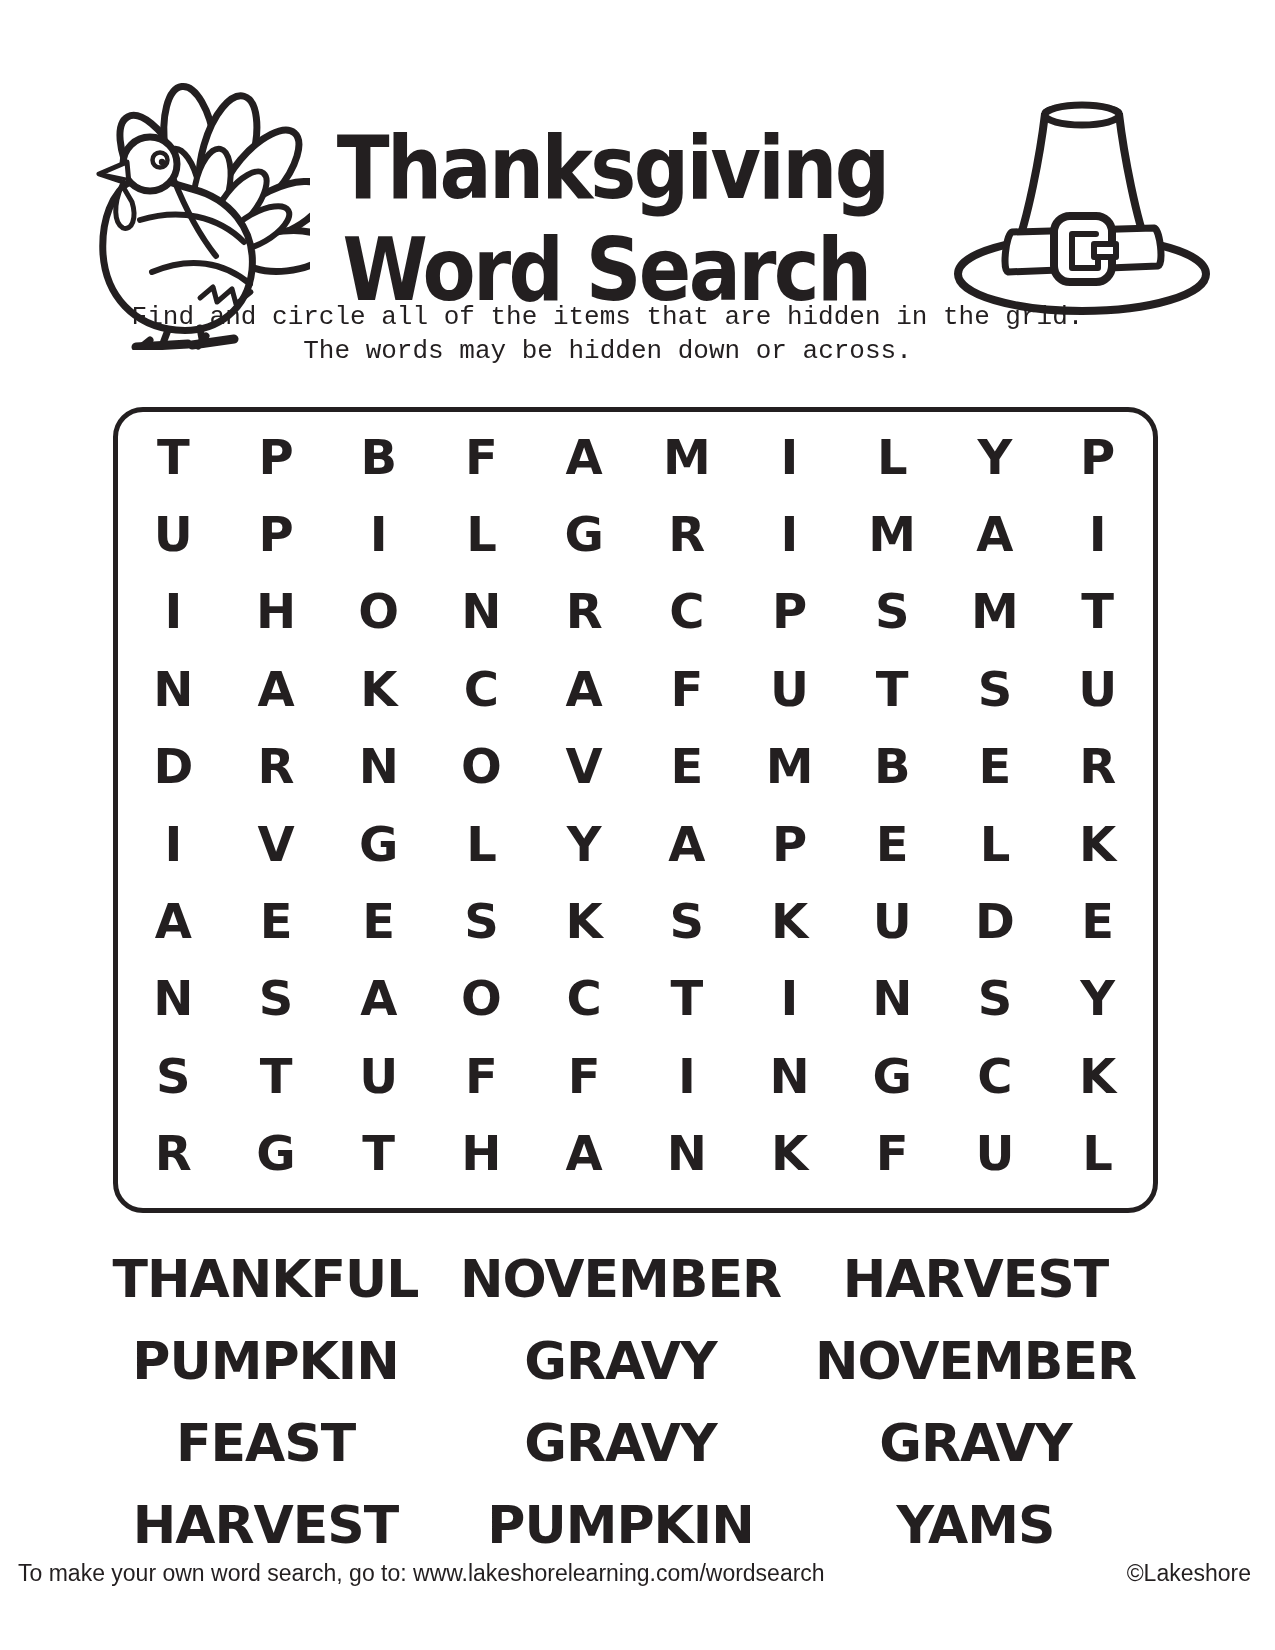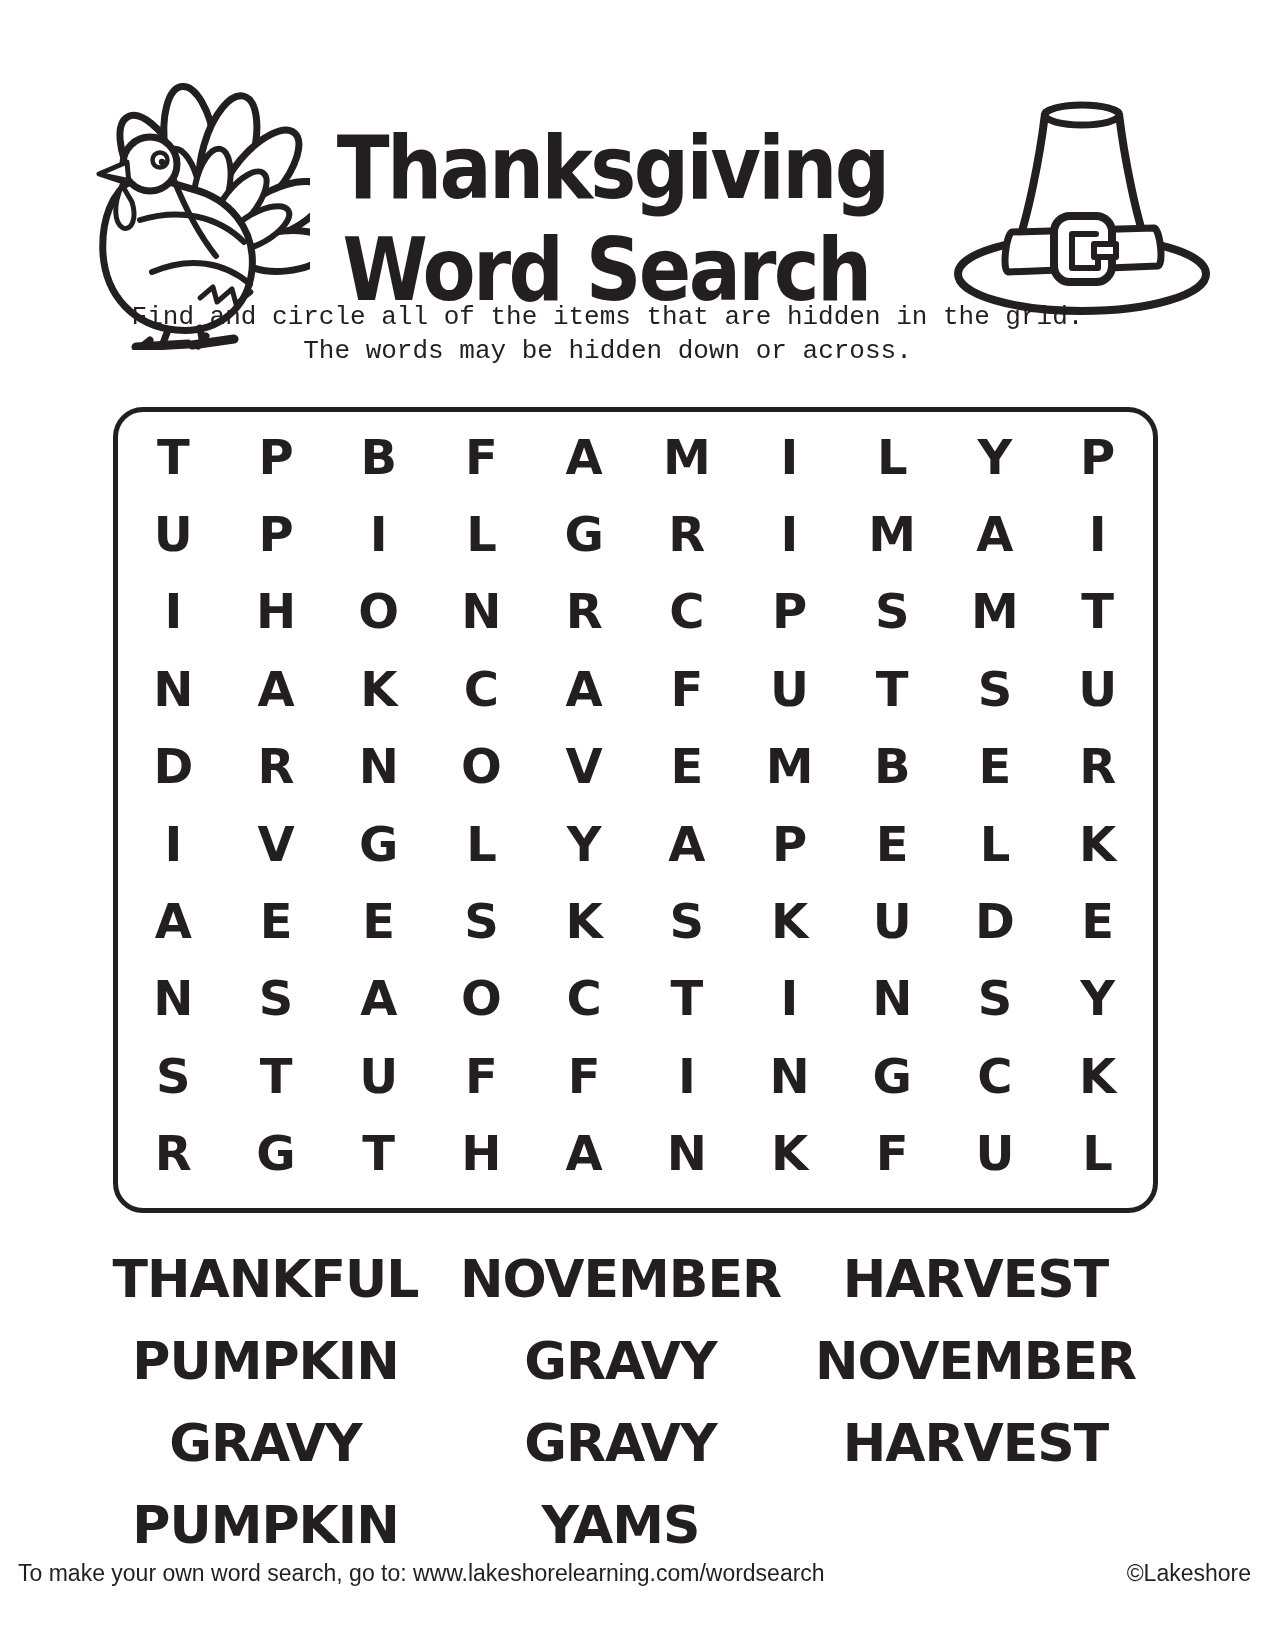--- a/index.html
+++ b/index.html
@@ -225,20 +225,21 @@
       <div class="cell">L</div>
     </div>
 
   <div class="word-list">
       <div class="word">THANKFUL</div>
       <div class="word">NOVEMBER</div>
       <div class="word">HARVEST</div>
       <div class="word">PUMPKIN</div>
       <div class="word">GRAVY</div>
       <div class="word">NOVEMBER</div>
+      <div class="word">FEAST</div>
       <div class="word">GRAVY</div>
       <div class="word">GRAVY</div>
       <div class="word">HARVEST</div>
       <div class="word">PUMPKIN</div>
       <div class="word">YAMS</div>
     </div>
 
   <div class="footer">
     <span>To make your own word search, go to: www.lakeshorelearning.com/wordsearch</span>
     <span>©Lakeshore</span>

